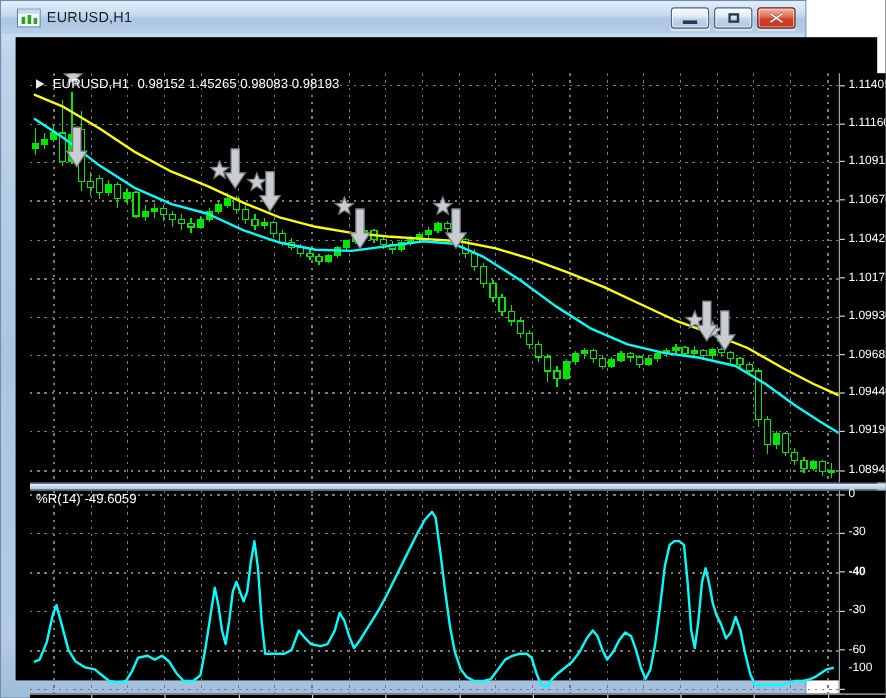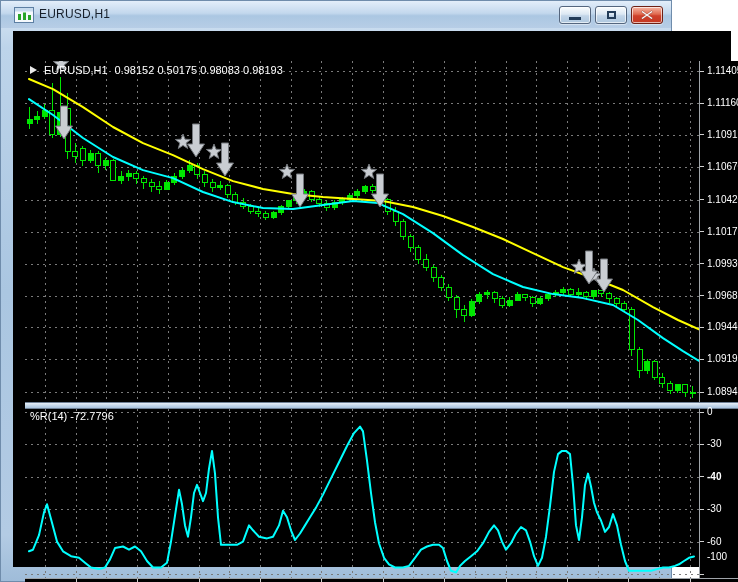--- a/index.html
+++ b/index.html
@@ -509,23 +509,23 @@
           <line x1="12" y1="478.5" x2="686" y2="478.5"></line>
           <line x1="12" y1="511.5" x2="686" y2="511.5"></line>
           <line x1="12" y1="543.5" x2="686" y2="543.5"></line>
         </g>
         <polyline points="16,520.3 20,518.7 26,504.1 31,481.4 34,473.3 38,487.9 44,510.6 50,520.3 58,525.2 66,526.8 72,531.7 78,536.5 86,538.1 92,536.5 97,528.4 102,517.1 110,515.5 116,518.7 122,515.5 128,520.3 134,530.0 140,536.5 148,536.5 154,531.7 158,510.6 163,478.2 166,458.8 169,473.3 172,494.4 175,505.7 178,486.3 181,462.0 184,453.9 187,462.0 190,470.1 193,462.0 196,437.7 199,419.9 202,442.6 205,486.3 208,513.8 216,513.8 224,513.8 230,510.6 236,494.4 240,499.3 246,505.7 254,507.4 260,505.7 266,494.4 270,479.8 274,486.3 278,499.3 282,509.0 287,502.5 292,494.4 297,486.3 303,476.6 310,463.6 318,447.4 326,431.2 334,415.0 341,402.1 347,395.6 350,400.4 354,429.6 358,462.0 362,491.2 366,512.2 371,526.8 376,533.3 382,536.5 390,536.5 396,534.9 402,526.8 408,518.7 414,515.5 420,513.8 426,513.8 430,517.1 434,530.0 438,539.8 443,541.4 447,534.9 452,530.0 458,525.2 464,520.3 470,512.2 476,500.9 481,494.4 485,499.3 489,510.6 493,518.7 498,512.2 503,502.5 508,496.0 513,499.3 517,510.6 521,525.2 525,534.9 529,526.8 533,505.7 537,475.0 541,440.9 545,423.1 549,419.9 553,419.9 557,423.1 560,453.9 563,494.4 566,509.0 569,486.3 572,453.9 575,442.6 578,455.5 581,471.7 584,481.4 588,489.5 592,500.9 596,496.0 600,483.1 604,494.4 608,513.8 612,530.0 616,539.8 622,539.8 630,539.8 638,539.8 644,538.1 650,536.5 656,536.5 662,534.9 666,533.3 671,530.0 676,526.8 681,525.5" fill="none" stroke="#00ffff" stroke-width="2" stroke-linejoin="round" stroke-linecap="round"></polyline>
       </svg>
 
     <div class="legend">
       <span class="tri"></span>
       <span>EURUSD,H1</span>
-      <span>0.98152 0.50175 0.98083 0.98193</span>
+      <span>0.98152 1.45265 0.98083 0.98193</span>
     </div>
-    <div class="wpr-label">%R(14) -72.7796</div>
+    <div class="wpr-label">%R(14) -49.6059</div>
 
     <div class="splitter"></div>
     <div class="axis" id="price-axis">
         <span class="tickmark-h" style="top: 9.5486px;"></span>
         <span class="ticklab" style="left: 7px; top: 4.0486px;">1.11405</span>
         <span class="tickmark-h" style="top: 41.5214px;"></span>
         <span class="ticklab" style="left: 7px; top: 36.0214px;">1.11160</span>
         <span class="tickmark-h" style="top: 73.4943px;"></span>
         <span class="ticklab" style="left: 7px; top: 67.9943px;">1.10915</span>
         <span class="tickmark-h" style="top: 105.467px;"></span>

